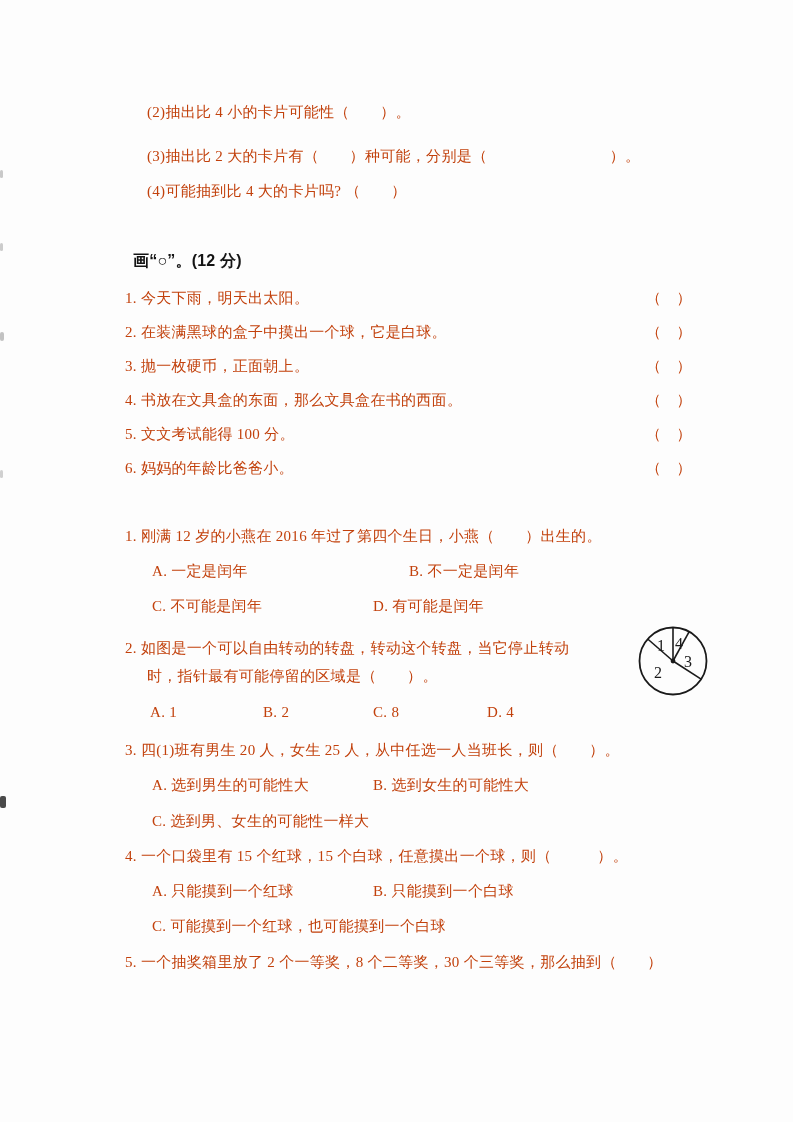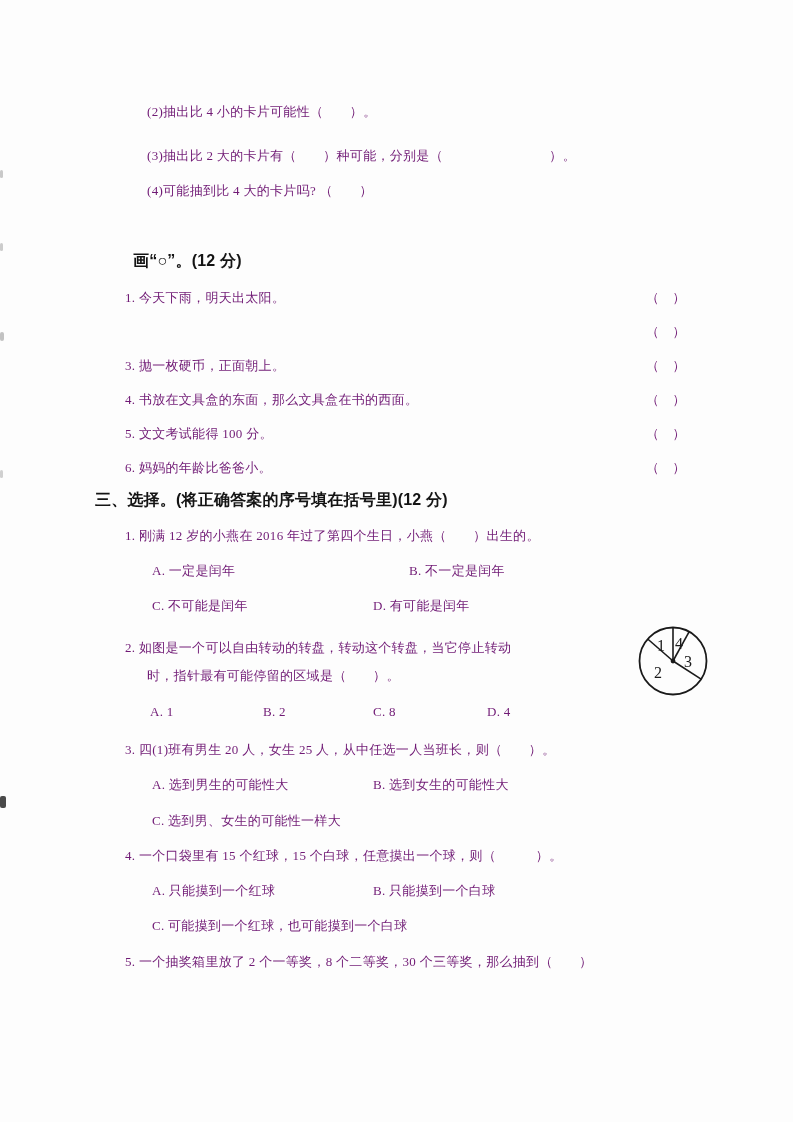--- a/index.html
+++ b/index.html
@@ -10,23 +10,23 @@
     font-family: "Liberation Serif", "DejaVu Serif", serif;
     overflow: hidden;
   }
   .page {
     position: absolute; inset: 0;
     background: #fdfdfd;
   }
   .line {
     position: absolute;
     white-space: nowrap;
-    font-size: 13px;
+    font-size: 15px;
     line-height: 22px;
-    color: #701a75;
+    color: #c2410c;
     letter-spacing: 0.3px;
   }
   .heading {
     font-family: "Liberation Sans", "DejaVu Sans", sans-serif;
     font-weight: 700;
     font-size: 16px;
     color: #141414;
     letter-spacing: 0.2px;
   }
   .blank-box {
@@ -70,35 +70,35 @@
 
   <div class="line" style="left:147px; top:101px;">(2)抽出比 4 小的卡片可能性（　　）。</div>
   <div class="line" style="left:147px; top:145px;">(3)抽出比 2 大的卡片有（　　）种可能，分别是（　　　　　　　　）。</div>
   <div class="line" style="left:147px; top:180px;">(4)可能抽到比 4 大的卡片吗? （　　）</div>
 
   <div class="line heading" style="left:133px; top:250px;">画“○”。(12 分)</div>
 
   <div class="line" style="left:125px; top:287px;">1. 今天下雨，明天出太阳。</div>
   <div class="line" style="left:646px; top:287px;">（　）</div>
 
+  <div class="line" style="left:125px; top:321px;">2. 在装满黑球的盒子中摸出一个球，它是白球。</div>
   <div class="line" style="left:646px; top:321px;">（　）</div>
 
   <div class="line" style="left:125px; top:355px;">3. 抛一枚硬币，正面朝上。</div>
   <div class="line" style="left:646px; top:355px;">（　）</div>
 
   <div class="line" style="left:125px; top:389px;">4. 书放在文具盒的东面，那么文具盒在书的西面。</div>
   <div class="line" style="left:646px; top:389px;">（　）</div>
 
   <div class="line" style="left:125px; top:423px;">5. 文文考试能得 100 分。</div>
   <div class="line" style="left:646px; top:423px;">（　）</div>
 
   <div class="line" style="left:125px; top:457px;">6. 妈妈的年龄比爸爸小。</div>
   <div class="line" style="left:646px; top:457px;">（　）</div>
 
-  <div class="line heading" style="left:95px; top:489px;">三、选择。(将正确答案的序号填在括号里)(12 分)</div>
 
   <div class="line" style="left:125px; top:525px;">1. 刚满 12 岁的小燕在 2016 年过了第四个生日，小燕（　　）出生的。</div>
   <div class="line" style="left:152px; top:560px;">A. 一定是闰年</div>
   <div class="line" style="left:373px; top:560px;margin-left:36px;">B. 不一定是闰年</div>
   <div class="line" style="left:152px; top:595px;">C. 不可能是闰年</div>
   <div class="line" style="left:373px; top:595px;">D. 有可能是闰年</div>
 
   <div class="line" style="left:125px; top:629px;margin-top:8px;">2. 如图是一个可以自由转动的转盘，转动这个转盘，当它停止转动</div>
   <div class="line" style="left:147px; top:665px;">时，指针最有可能停留的区域是（　　）。</div>
   <div class="line" style="left:150px; top:701px;">A. 1</div>

